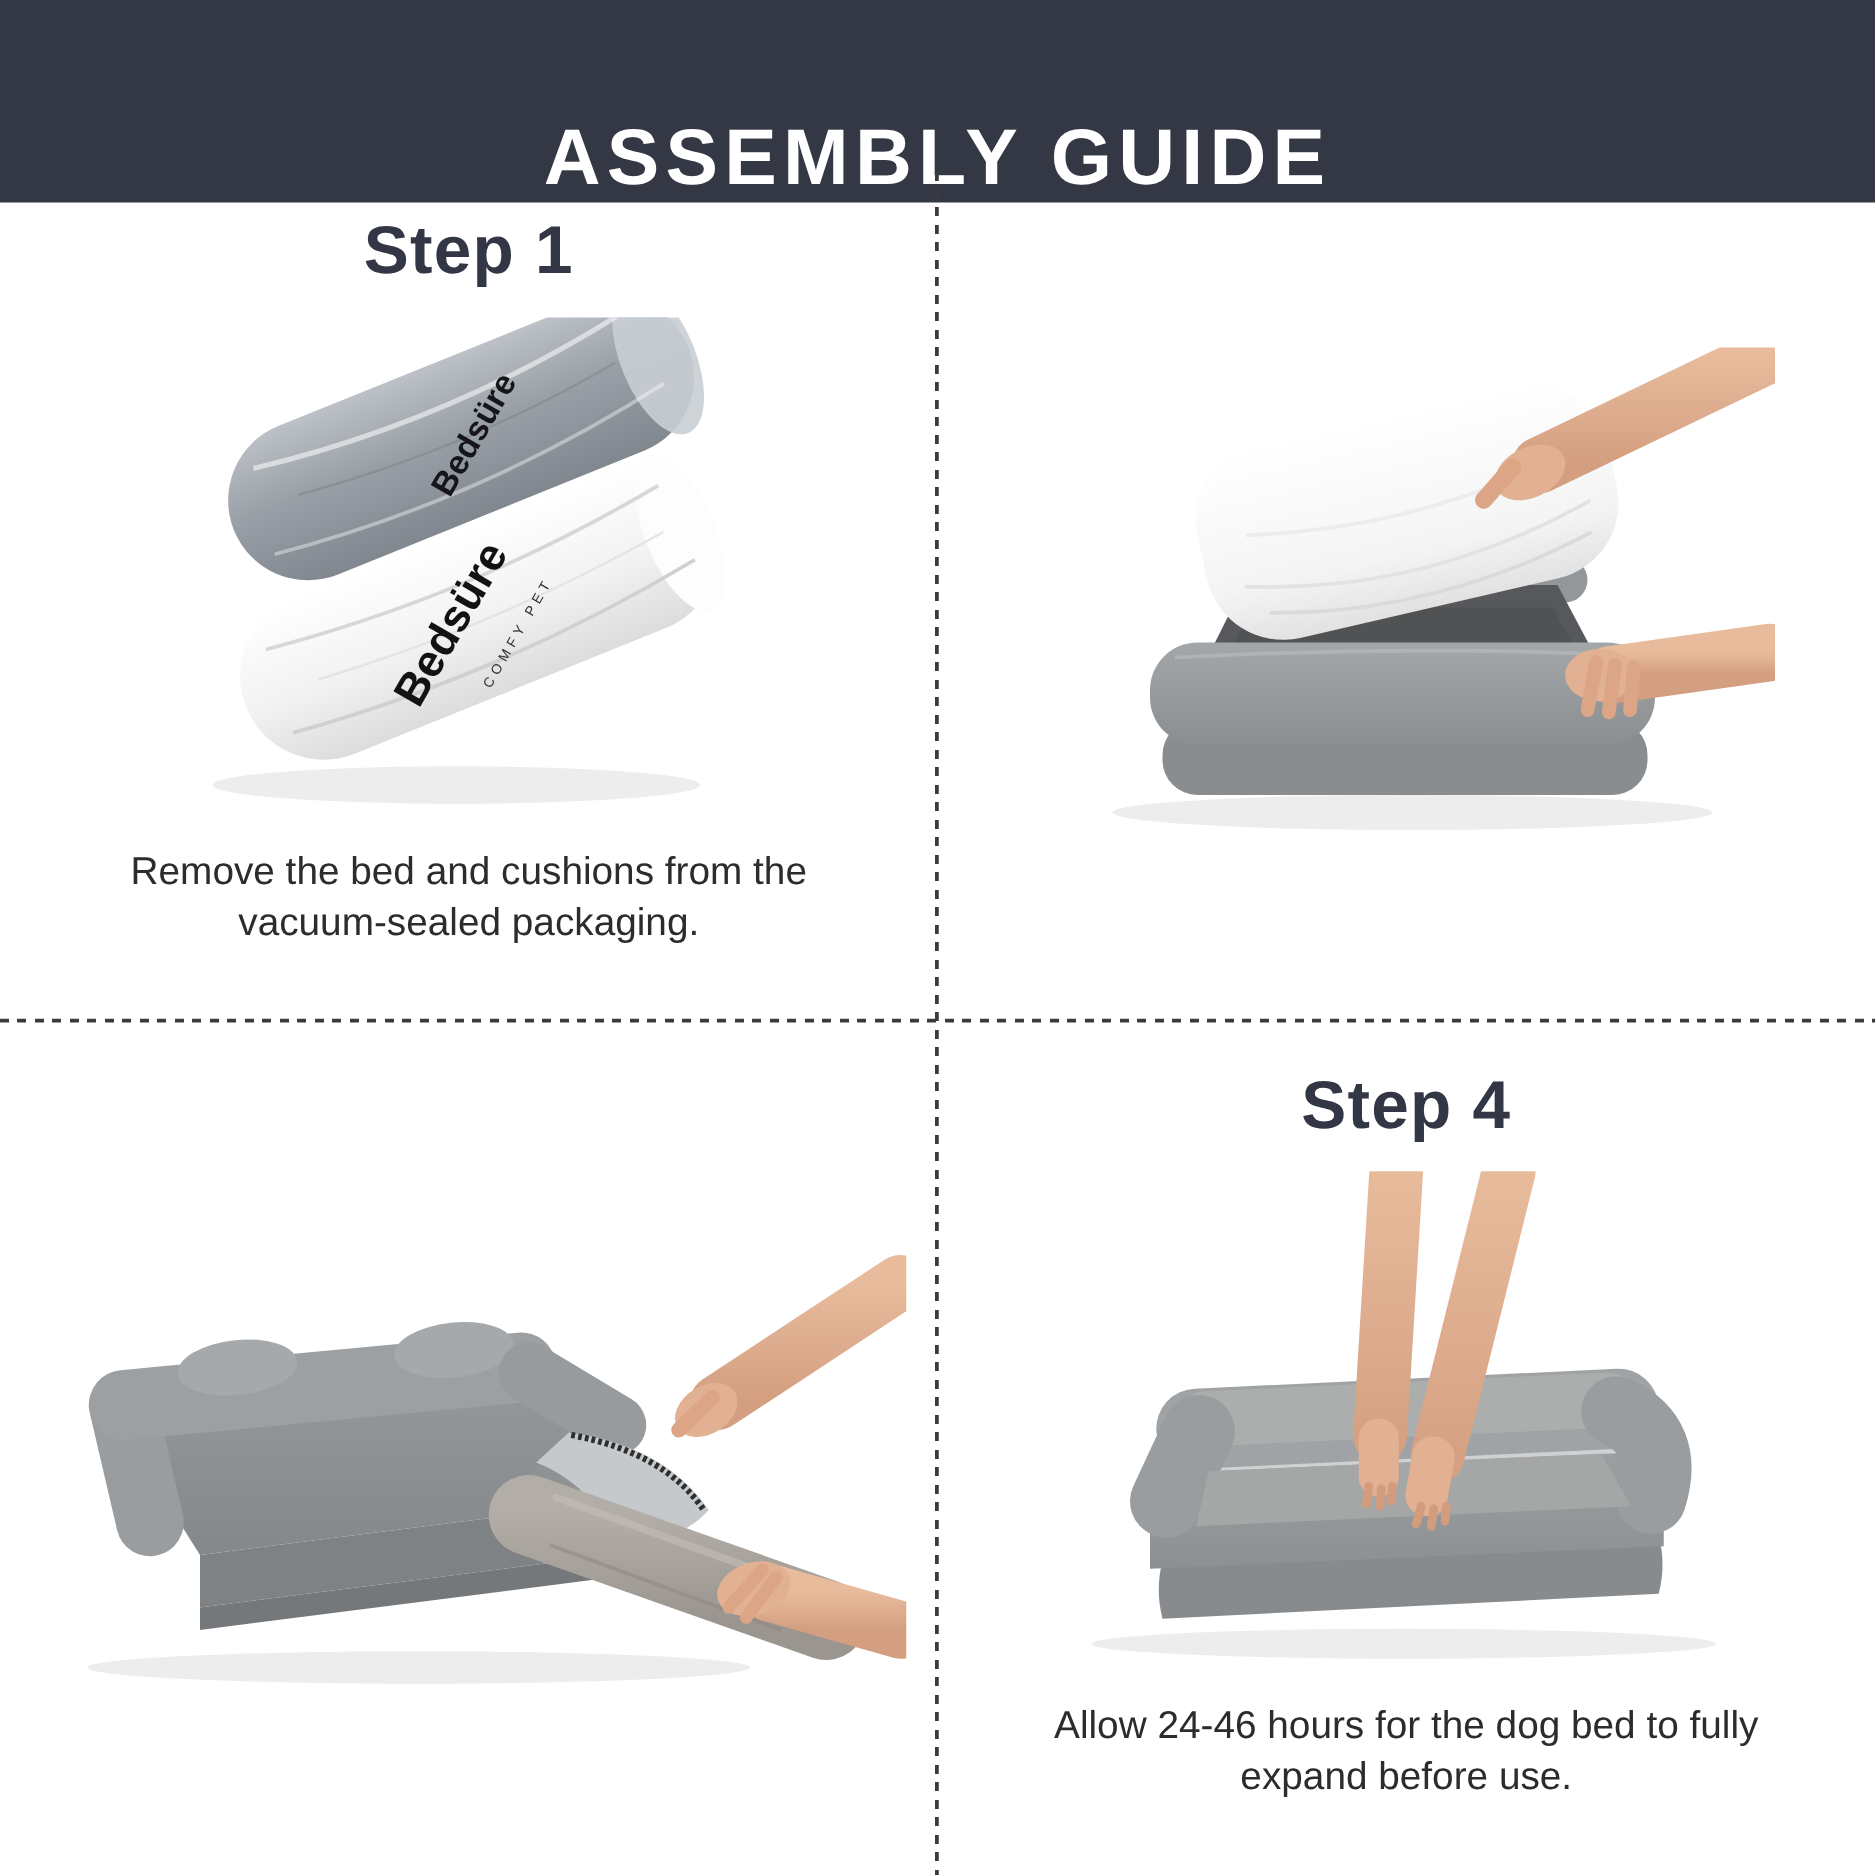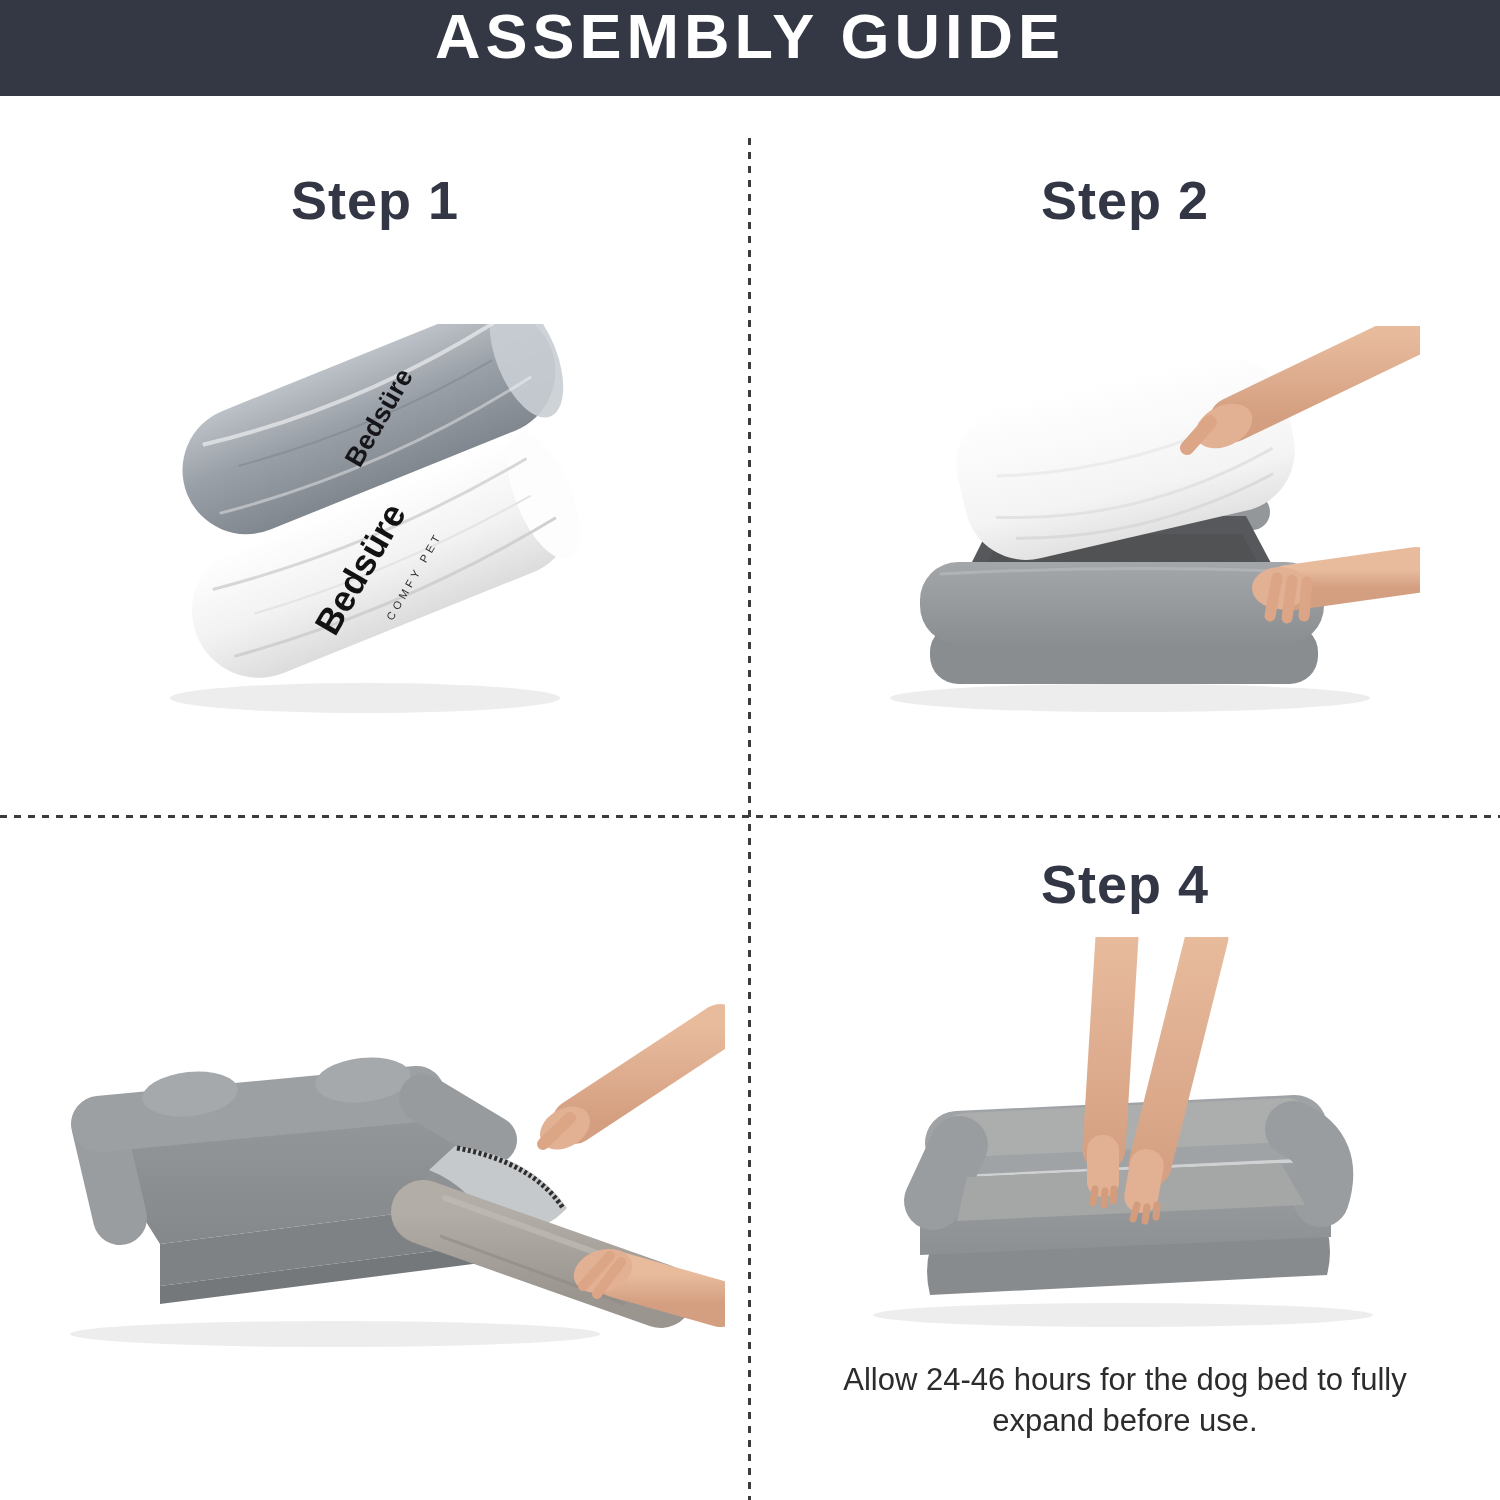--- a/index.html
+++ b/index.html
@@ -1,20 +1,20 @@
 <!DOCTYPE html>
 <html><head>
 <meta charset="utf-8">
 <style>
   html,body{margin:0;padding:0;}
   body{width:1500px;height:1500px;background:#ffffff;font-family:"Liberation Sans",sans-serif;}
   .page{position:relative;width:1500px;height:1500px;overflow:hidden;background:#fff;}
 
-  .header{position:absolute;top:0;left:0;width:1500px;height:96px;background:#343744;
-          display:flex;align-items:flex-start;justify-content:center;}
+  .header{position:absolute;top:0;left:0;width:1500px;height:162px;background:#343744;
+          display:flex;align-items:flex-end;justify-content:center;}
   .header-title{color:#ffffff;font-size:63px;font-weight:700;letter-spacing:5px;margin:0;}
 
   .grid{position:absolute;top:133px;left:0;width:1468px;height:1367px;
         display:grid;grid-template-columns:750px 750px;grid-template-rows:684px 683px;}
   .cell{display:flex;flex-direction:column;align-items:center;overflow:hidden;}
   .step-title{font-size:54px;font-weight:700;color:#333645;letter-spacing:1px;margin-top:38px;line-height:1.1;}
   .illustration{flex:1;display:flex;align-items:center;justify-content:center;min-height:0;}
   .caption{font-size:31px;font-weight:300;color:#2c2c2c;text-align:center;line-height:1.32;margin-bottom:58px;}
   .cap-w1{max-width:645px;}
   .cap-w2{max-width:700px;}
@@ -69,24 +69,24 @@
               <ellipse cx="392" cy="237" rx="28" ry="67" fill="#fdfdfd"></ellipse>
               <path d="M50,200 Q220,222 390,196" stroke="#d7d7d7" stroke-width="3" fill="none"></path>
               <path d="M45,270 Q220,290 395,262" stroke="#d0d0d0" stroke-width="3" fill="none"></path>
               <path d="M80,238 Q225,252 380,232" stroke="#e4e4e4" stroke-width="2" fill="none"></path>
               <text x="196" y="248" transform="rotate(-38 196 238)" text-anchor="middle" font-size="36" font-weight="700" fill="#121212">Bedsüre</text>
               <text x="238" y="268" transform="rotate(-38 238 258)" text-anchor="middle" font-size="11" letter-spacing="4" fill="#2e2e2e">COMFY PET</text>
             </g>
           </g>
         </svg>
       </div>
-    </div>
-
-    <div class="cell">
-      <div class="step-title">Step 2</div>
+      <div class="caption cap-w1">Remove the bed and cushions from the vacuum-sealed packaging.</div>
+    </div>
+
+    <div class="cell">
       <div class="illustration">
         <svg width="590" height="395" viewBox="0 0 590 395">
           <defs>
             <linearGradient id="foamG" x1="0" y1="0" x2="0" y2="1">
               <stop offset="0" stop-color="#ffffff"></stop>
                 <stop offset="0.7" stop-color="#f4f4f4"></stop>
                 <stop offset="1" stop-color="#e2e2e2"></stop>
             </linearGradient>
             <linearGradient id="rim2" x1="0" y1="0" x2="0" y2="1">
               <stop offset="0" stop-color="#a4a7aa"></stop>

